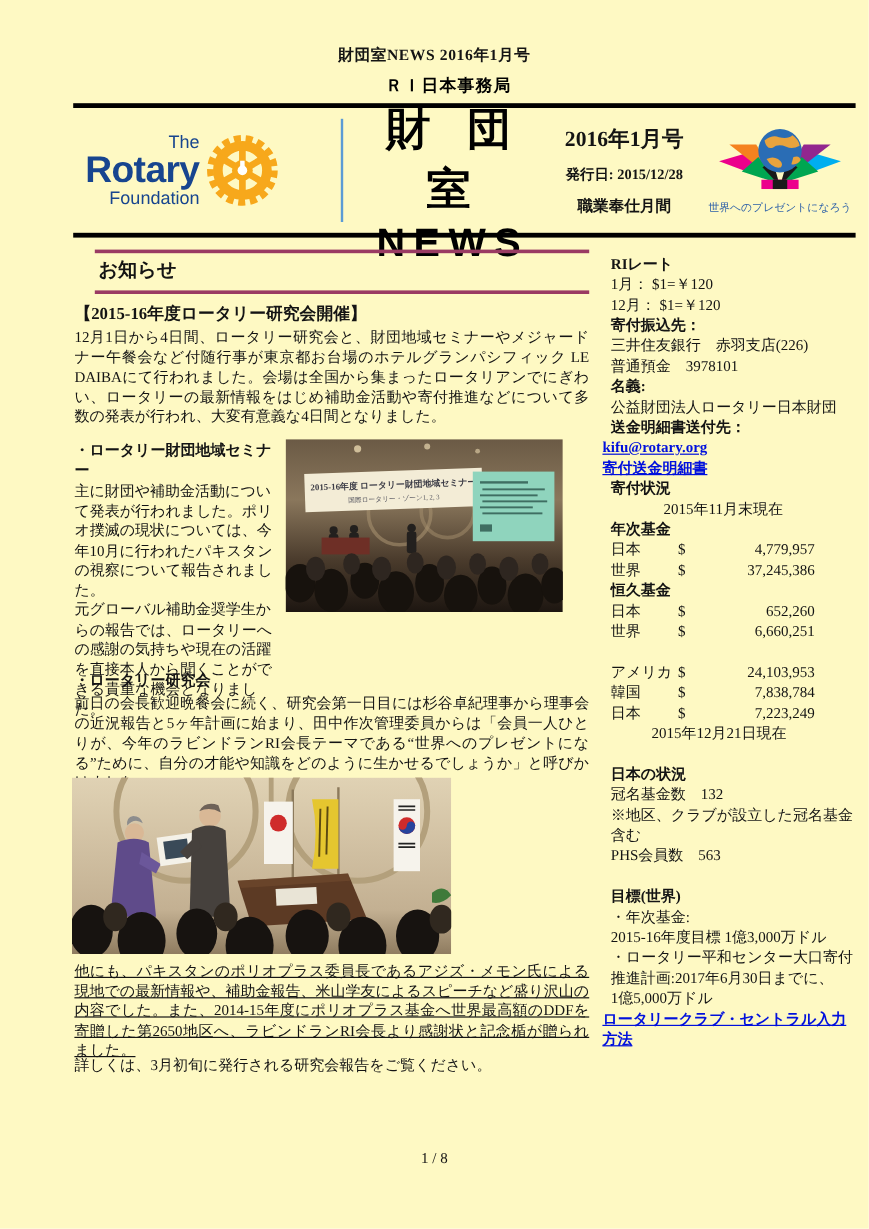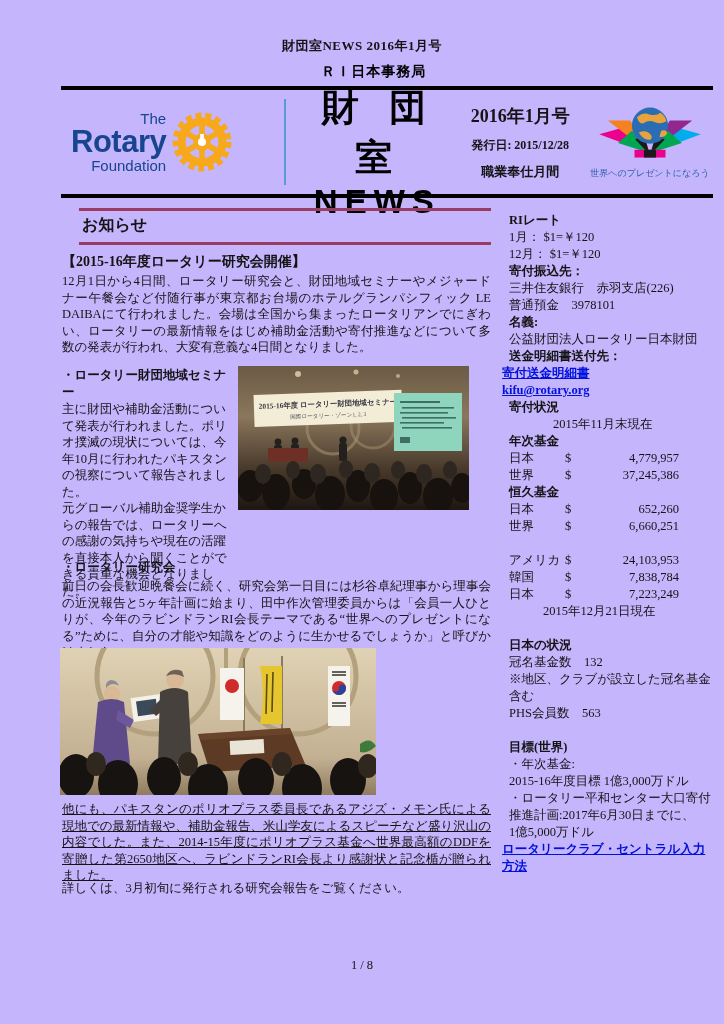--- a/index.html
+++ b/index.html
@@ -1,21 +1,21 @@
 <!DOCTYPE html>
 <html><head>
 <meta charset="utf-8">
 <style>
   html,body{margin:0;padding:0;}
   body{
     width:724px;height:1024px;background:#ffffff;
     font-family:"Liberation Serif","DejaVu Serif",serif;
     color:#141414;
   }
-  .page{position:relative;width:724px;height:1024px;overflow:hidden;background:#c4b5fd;}
+  .page{position:relative;width:724px;height:1024px;overflow:hidden;background:#fef9c3;}
 
   
   .top-title{position:absolute;top:37px;left:0;width:100%;text-align:center;
     font-size:13px;font-weight:700;letter-spacing:.5px;}
 
   
   .masthead{position:absolute;left:61px;top:86px;width:652px;height:112px;
     border-top:4px solid #000;border-bottom:4px solid #000;
     display:flex;align-items:center;box-sizing:border-box;}
   .logo-block{display:flex;align-items:center;gap:5px;padding-left:10px;width:222px;box-sizing:border-box;}
@@ -313,22 +313,22 @@
   <div class="sidebar">
     <div class="sb-line sb-bold">RIレート</div>
     <div class="sb-line">1月：  $1=￥120</div>
     <div class="sb-line">12月：  $1=￥120</div>
     <div class="sb-line sb-bold">寄付振込先：</div>
     <div class="sb-line">三井住友銀行　赤羽支店(226)</div>
     <div class="sb-line">普通預金　3978101</div>
     <div class="sb-line sb-bold">名義:</div>
     <div class="sb-line">公益財団法人ロータリー日本財団</div>
     <div class="sb-line sb-bold">送金明細書送付先：</div>
+    <div class="sb-link"><span>kifu@rotary.org</span></div>
     <div class="sb-link"><span>寄付送金明細書</span></div>
-    <div class="sb-link"><span>kifu@rotary.org</span></div>
     <div class="sb-line sb-bold">寄付状況</div>
     <div class="sb-line sb-indent">2015年11月末現在</div>
     <div class="sb-line sb-bold">年次基金</div>
     <div class="fund-row">
       <span class="fund-label">日本</span>
         <span class="fund-cur">$</span>
         <span class="fund-val">4,779,957</span>
     </div>
     <div class="fund-row">
       <span class="fund-label">世界</span>

